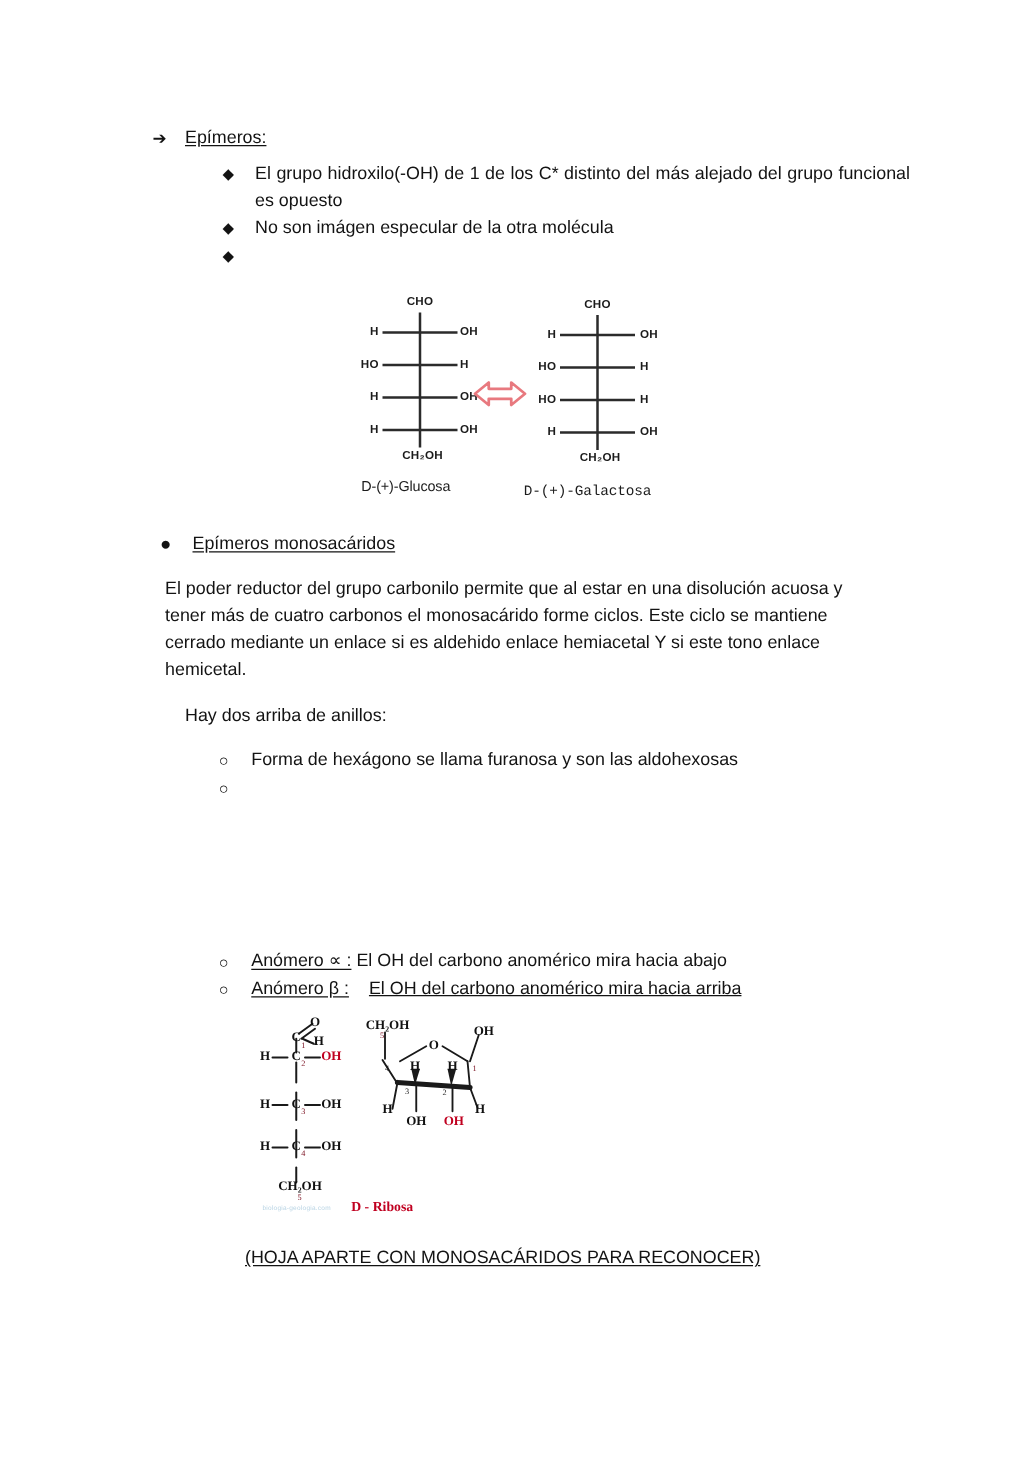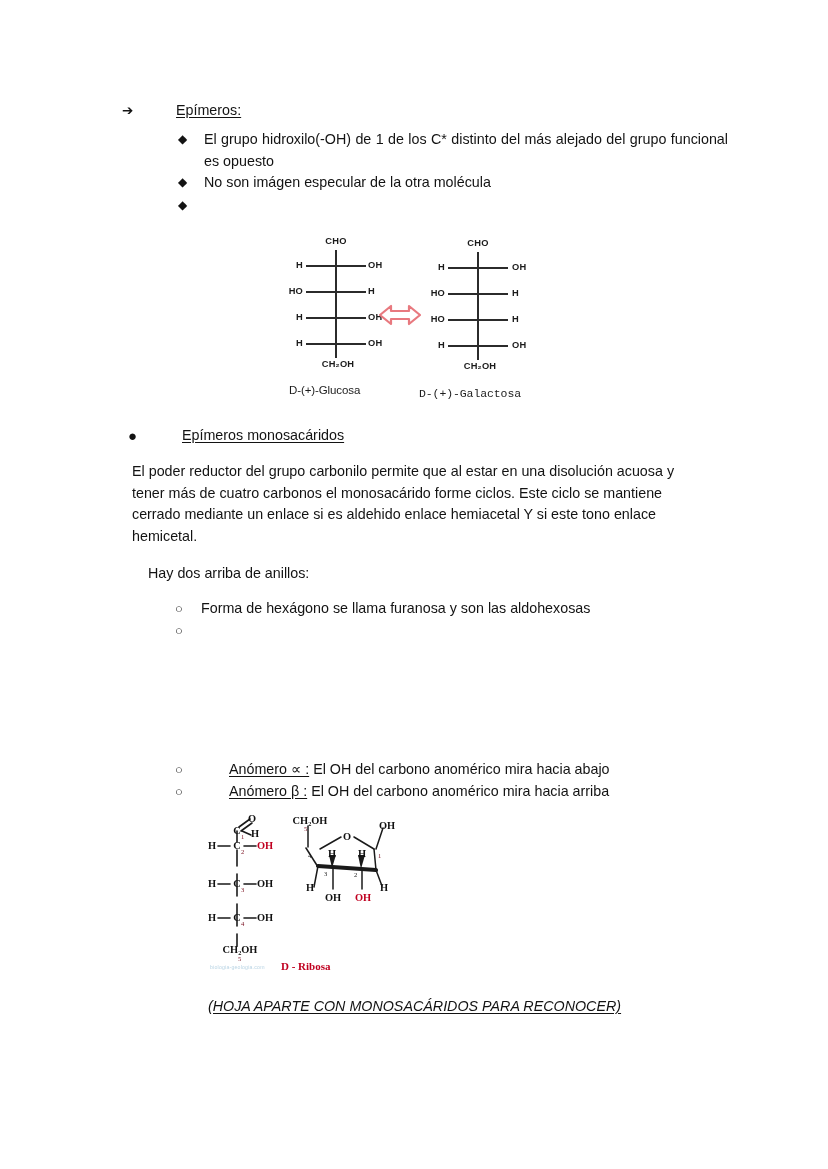--- a/index.html
+++ b/index.html
@@ -22,21 +22,21 @@
   }
 
   
   .blk {
     position: absolute;
     font-size: 14.3px;
     line-height: 21.5px;
     color: #131313;
   }
   .just { text-align: justify; }
-  .u { text-decoration: underline; text-underline-offset: 2px; margin-left: 28px; }
+  .u { text-decoration: underline; text-underline-offset: 2px; }
 
   
   .li {
     position: relative;
     padding-left: 26px;
     margin: 0;
   }
   .li > .bullet {
     position: absolute;
     left: 0;
@@ -278,21 +278,21 @@
   <div class="blk lvl-circ" style="top:759px; width:540px;">
     <div class="li">
       <span class="bullet circ">○</span>
       <span class="u">Anómero ∝ :</span><span style="margin-left:4px;">El OH del carbono anomérico mira hacia abajo</span>
     </div>
   </div>
 
   <div class="blk lvl-circ" style="top:781px; width:540px;">
     <div class="li">
       <span class="bullet circ">○</span>
-      <span class="u">Anómero β :</span><span style="margin-left:4px;">El OH del carbono anomérico mira hacia arriba</span>
+      <span class="u">Anómero β :</span><span style="margin-left:16px;text-decoration:underline;">El OH del carbono anomérico mira hacia arriba</span>
     </div>
   </div>
 
   <div class="fig-ribose">
 
     <svg class="sv" width="218" height="166" viewBox="0 0 218 166">
       <g stroke="#1a1a1a" stroke-width="1.6" fill="none" stroke-linecap="round">
 
         <line x1="41" y1="17" x2="41" y2="28"></line>
         <line x1="41" y1="36" x2="41" y2="52"></line>
@@ -383,15 +383,15 @@
     <div class="ribnum dark" style="left:158px; top:57px;">2</div>
     <div class="ribnum dark" style="left:112px; top:38px;">4</div>
 
     <div class="ribtxt ctr" style="left:137px; top:78px;">OH</div>
     <div class="ribtxt red ctr" style="left:167px; top:78px;">OH</div>
 
     <div class="watermark" style="left:14px; top:150px;">biologia-geologia.com</div>
     <div class="ribcap" style="left:85px; top:146px;">D - Ribosa</div>
   </div>
 
-  <div class="footnote" style="left:208px; top:998px;font-style:italic;">(HOJA APARTE CON MONOSACÁRIDOS PARA RECONOCER)</div>
+  <div class="footnote" style="left:196px; top:998px;">(HOJA APARTE CON MONOSACÁRIDOS PARA RECONOCER)</div>
 
 </div>
 
 </body></html>

